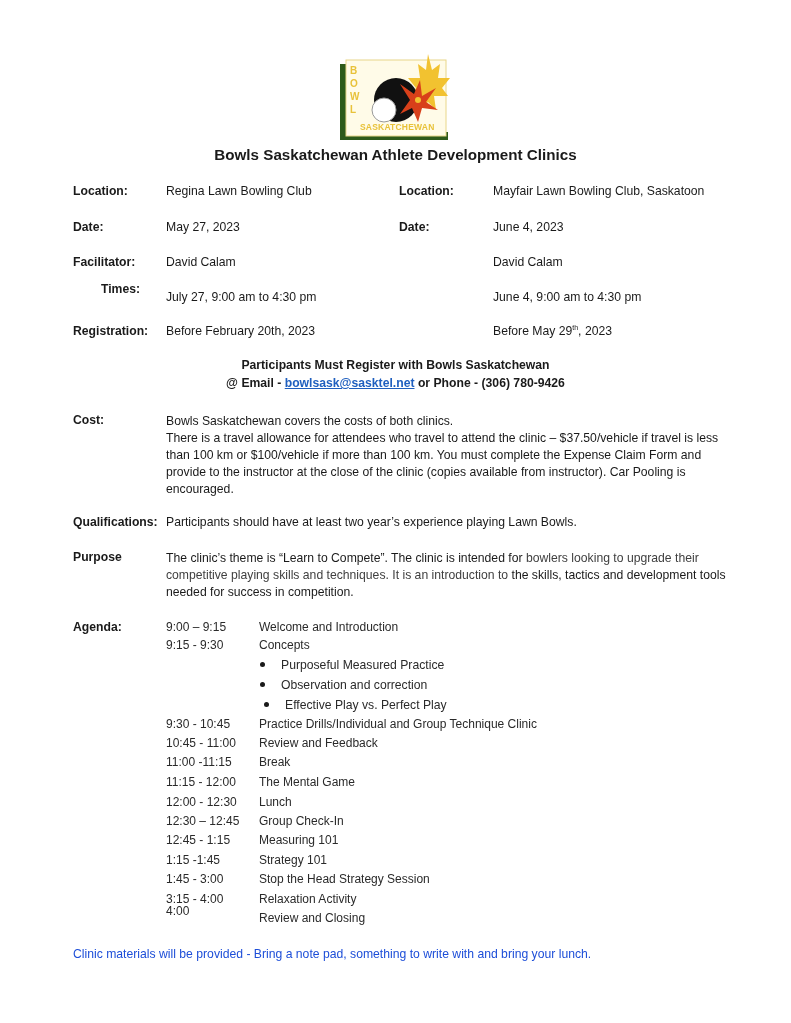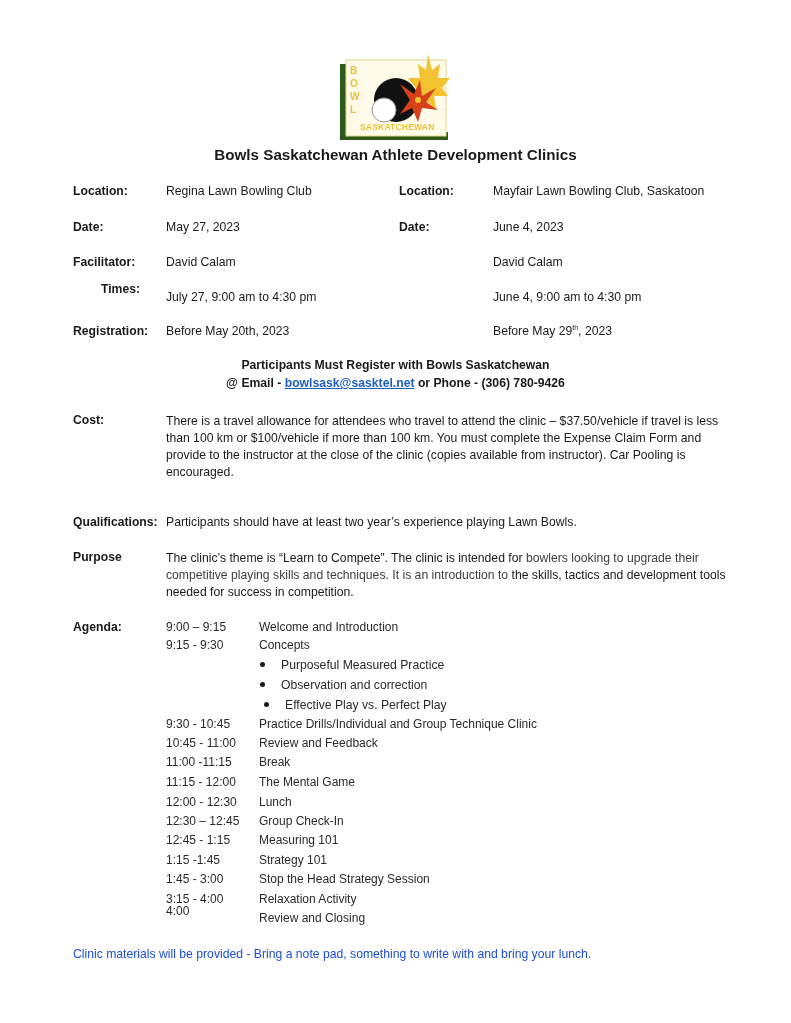--- a/index.html
+++ b/index.html
@@ -57,32 +57,33 @@
 
 <div class="abs lbl" style="left:73px; top:255px;">Facilitator:</div>
 <div class="abs val" style="left:166px; top:255px;">David Calam</div>
 <div class="abs val" style="left:493px; top:255px;">David Calam</div>
 
 <div class="abs lbl" style="left:73px; top:282px;margin-left:28px;">Times:</div>
 <div class="abs val" style="left:166px; top:290px;">July 27, 9:00 am to 4:30 pm</div>
 <div class="abs val" style="left:493px; top:290px;">June 4, 9:00 am to 4:30 pm</div>
 
 <div class="abs lbl" style="left:73px; top:324px;">Registration:</div>
-<div class="abs val" style="left:166px; top:324px;">Before May 20th, 2023</div>
+<div class="abs val" style="left:166px; top:324px;">Before February 20th, 2023</div>
 <div class="abs val" style="left:493px; top:324px;">
   <span>Before May 29</span><sup>th</sup><span>, 2023</span>
 </div>
 
 <div class="abs center" style="top:358px;">Participants Must Register with Bowls Saskatchewan</div>
 <div class="abs center" style="top:376px;">
   <span>@ Email - </span><a class="link" href="#">bowlsask@sasktel.net</a><span> or Phone - (306) 780-9426</span>
 </div>
 
 <div class="abs lbl" style="left:73px; top:413px;">Cost:</div>
 <div class="abs para" style="left:166px; top:413px; width:560px;">
+  <div>Bowls Saskatchewan covers the costs of both clinics.</div>
   <div>There is a travel allowance for attendees who travel to attend the clinic – $37.50/vehicle if travel is less than 100 km or $100/vehicle if more than 100 km. You must complete the Expense Claim Form and provide to the instructor at the close of the clinic (copies available from instructor). Car Pooling is encouraged.</div>
 </div>
 
 <div class="abs lbl" style="left:73px; top:515px;">Qualifications:</div>
 <div class="abs val" style="left:166px; top:515px;">Participants should have at least two year’s experience playing Lawn Bowls.</div>
 
 <div class="abs lbl" style="left:73px; top:550px;">Purpose</div>
 <div class="abs para" style="left:166px; top:550px; width:560px;">
   <span>The clinic’s theme is “Learn to Compete”. The clinic is intended for </span><span class="muted">bowlers looking to upgrade their competitive playing skills and techniques. It is an introduction to </span><span>the skills, tactics and development tools needed for success in competition.</span>
 </div>

